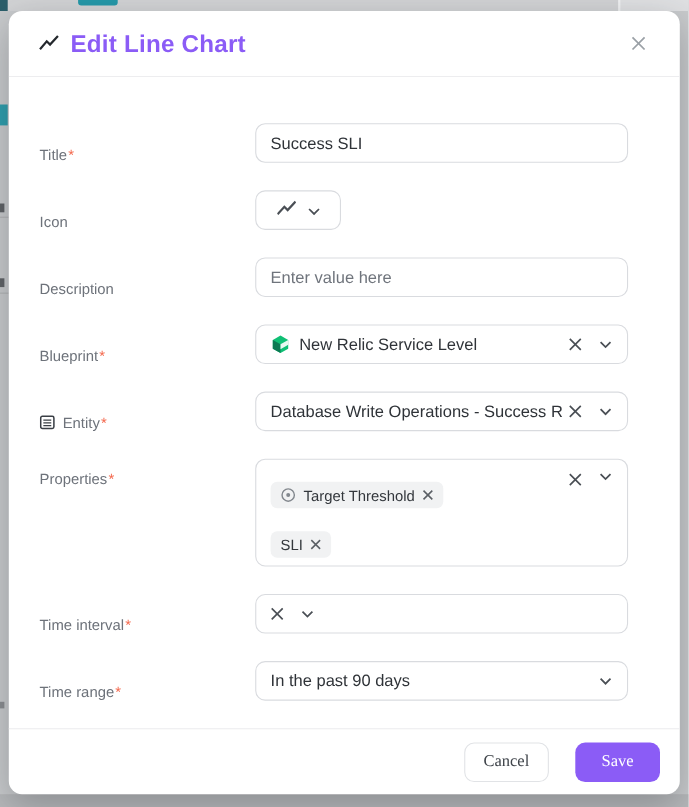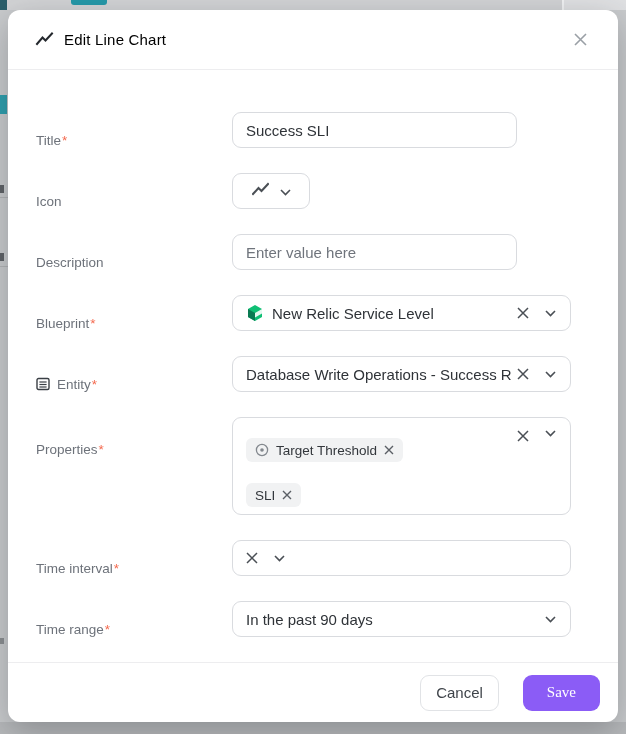--- a/index.html
+++ b/index.html
@@ -30,36 +30,36 @@
     background:#fff; border-radius:12px;
     box-shadow:0 10px 34px rgba(35,40,46,.30);
   }
   .modal-header {
     height:60px; display:flex; align-items:center;
     padding:0 26px 0 27px;
     border-bottom:1px solid #ededef;
     border-radius:12px 12px 0 0;
   }
   .header-icon { display:flex; margin-right:10px; }
-  .modal-title { font-size:15px; font-weight:400; color:#000000; letter-spacing:.2px; }
+  .modal-title { font-size:22px; font-weight:700; color:#8b5cf6; letter-spacing:.2px; }
   .close-btn {
     margin-left:auto; background:none; border:none; cursor:pointer;
     display:flex; padding:4px; color:#9aa0a6;
   }
 
   .modal-body { padding:42px 39px 0 28px; }
   .row { display:flex; align-items:flex-end; margin-bottom:25px; }
   .row.align-top { align-items:flex-start; }
   .row-label { width:196px; flex-shrink:0; font-size:13.5px; color:#6d727a; }
-  .row.align-top .row-label { margin-top:25px; }
+  .row.align-top .row-label { margin-top:11px; }
   .row-label .req { color:#f4694e; margin-left:1px; }
   .label-icon { display:inline-flex; vertical-align:-2px; margin-right:7px; }
 
   .text-input {
-    width:285px; height:36px; border:1px solid #d9dbdf; border-radius:9px;
+    width:339px; height:36px; border:1px solid #d9dbdf; border-radius:9px;
     padding:0 13px; font-size:15px; color:#2f3338; background:#fff;
     font-family:"Liberation Sans", sans-serif; outline:none;
   }
   .text-input::placeholder { color:#6f747c; opacity:1; }
 
   .icon-btn {
     width:78px; height:36px; border:1px solid #d9dbdf; border-radius:9px;
     background:#fff; display:inline-flex; align-items:center; justify-content:center;
     gap:11px; cursor:pointer;
   }
@@ -92,21 +92,21 @@
 
   .modal-footer {
     position:absolute; left:0; bottom:0; width:100%; height:60px;
     border-top:1px solid #ededef;
     display:flex; align-items:center; justify-content:flex-end;
     gap:24px; padding-right:18px;
   }
   .btn-cancel {
     min-width:77px; height:36px; border:1px solid #e1e3e6; border-radius:9px;
     background:#fff; color:#3f444a; font-size:15px; cursor:pointer;
-    font-family:Liberation Sans, sans-serif; padding:0 15px;
+    font-family:Liberation Serif, serif; padding:0 15px;
   }
   .btn-save {
     min-width:54px; height:36px; border:none; border-radius:9px;
     background:#8b5cf6; color:#fff; font-size:15px; cursor:pointer;
     font-family:Liberation Serif, serif; padding:0 24px;
   }
 </style>
 </head>
 <body>
 

